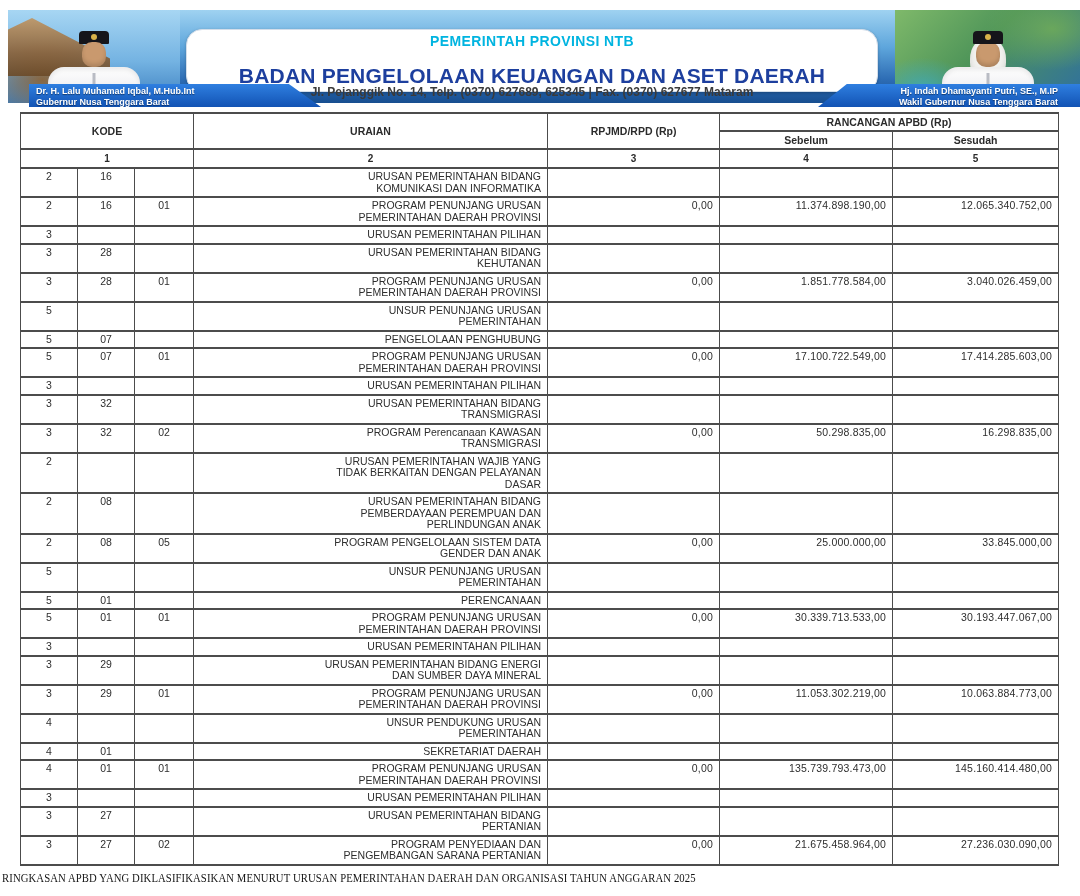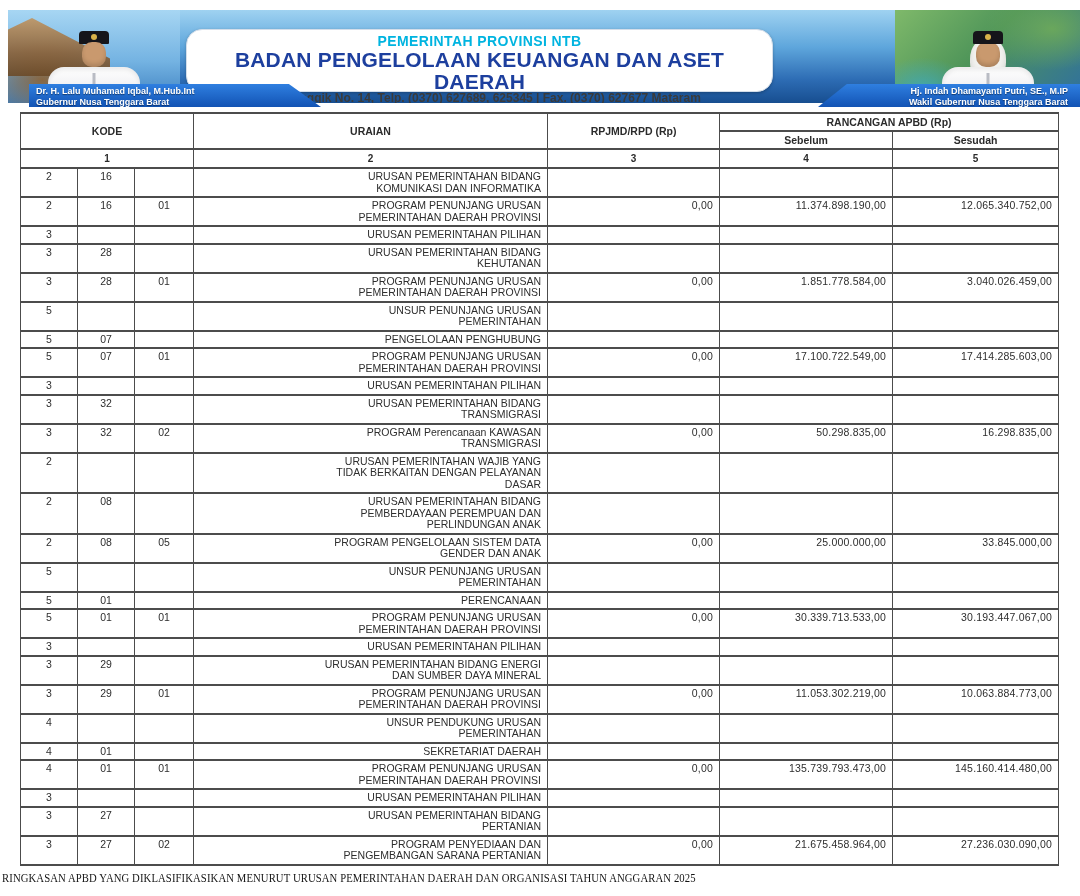--- a/index.html
+++ b/index.html
@@ -60,43 +60,43 @@
     background:linear-gradient(180deg,#ffffff 0%,#ededf0 70%,#dcdce2 100%);
     border-radius:16px 16px 0 0;
     box-shadow:inset 0 3px 4px rgba(0,0,0,.08);
   }
   .official .shoulders:after{
     content:"";position:absolute;left:50%;top:6px;transform:translateX(-50%);
     width:3px;height:26px;background:#b9bcc4;
   }
 
   .agency-box{
-    position:absolute;left:178px;top:19px;width:587px;height:63px;
+    position:absolute;left:178px;top:19px;width:692px;height:63px;
     background:#ffffff;border-radius:16px;border:1px solid #d4deea;
     box-shadow:0 1px 3px rgba(0,0,0,.25);
     text-align:center;padding-top:3px;box-sizing:border-box;
   }
   .agency-line1{font-size:14px;font-weight:800;color:#00b4e0;letter-spacing:.4px;transform:scaleY(1.08);}
-  .agency-line2{font-size:21px;font-weight:700;color:#1d3f9e;letter-spacing:.2px;line-height:22px;}
+  .agency-line2{font-size:21px;font-weight:700;color:#1d3f9e;letter-spacing:.2px;line-height:22px;margin-top:16px;}
   .agency-line3,.agency-line4{font-size:12px;font-weight:700;color:#3a3a3a;line-height:11px;}
 
   .caption{
     position:absolute;top:84px;height:23px;z-index:3;
     color:#ffffff;font-size:9px;font-weight:700;line-height:10.5px;
     text-shadow:0 1px 1px rgba(0,0,0,.45);
     background:linear-gradient(180deg,#2f7fe0 0%,#1253b4 100%);
     box-sizing:border-box;padding-top:2px;
   }
   .caption-left{
     left:8px;width:292px;padding-left:7px;text-align:left;
     clip-path:polygon(0 0, 89% 0, 100% 100%, 0 100%);
     margin-left:21px;
   }
   .caption-right{
-    right:0;width:262px;padding-right:12px;text-align:right;
+    right:0;width:262px;padding-right:22px;text-align:right;
     clip-path:polygon(11% 0, 100% 0, 100% 100%, 0 100%);
   }
 
   
   table.apbd{
     position:absolute;top:112px;left:20px;width:1038px;
     border-collapse:collapse;table-layout:fixed;
     font-size:10.5px;color:#2e2e2e;
   }
   table.apbd th, table.apbd td{

